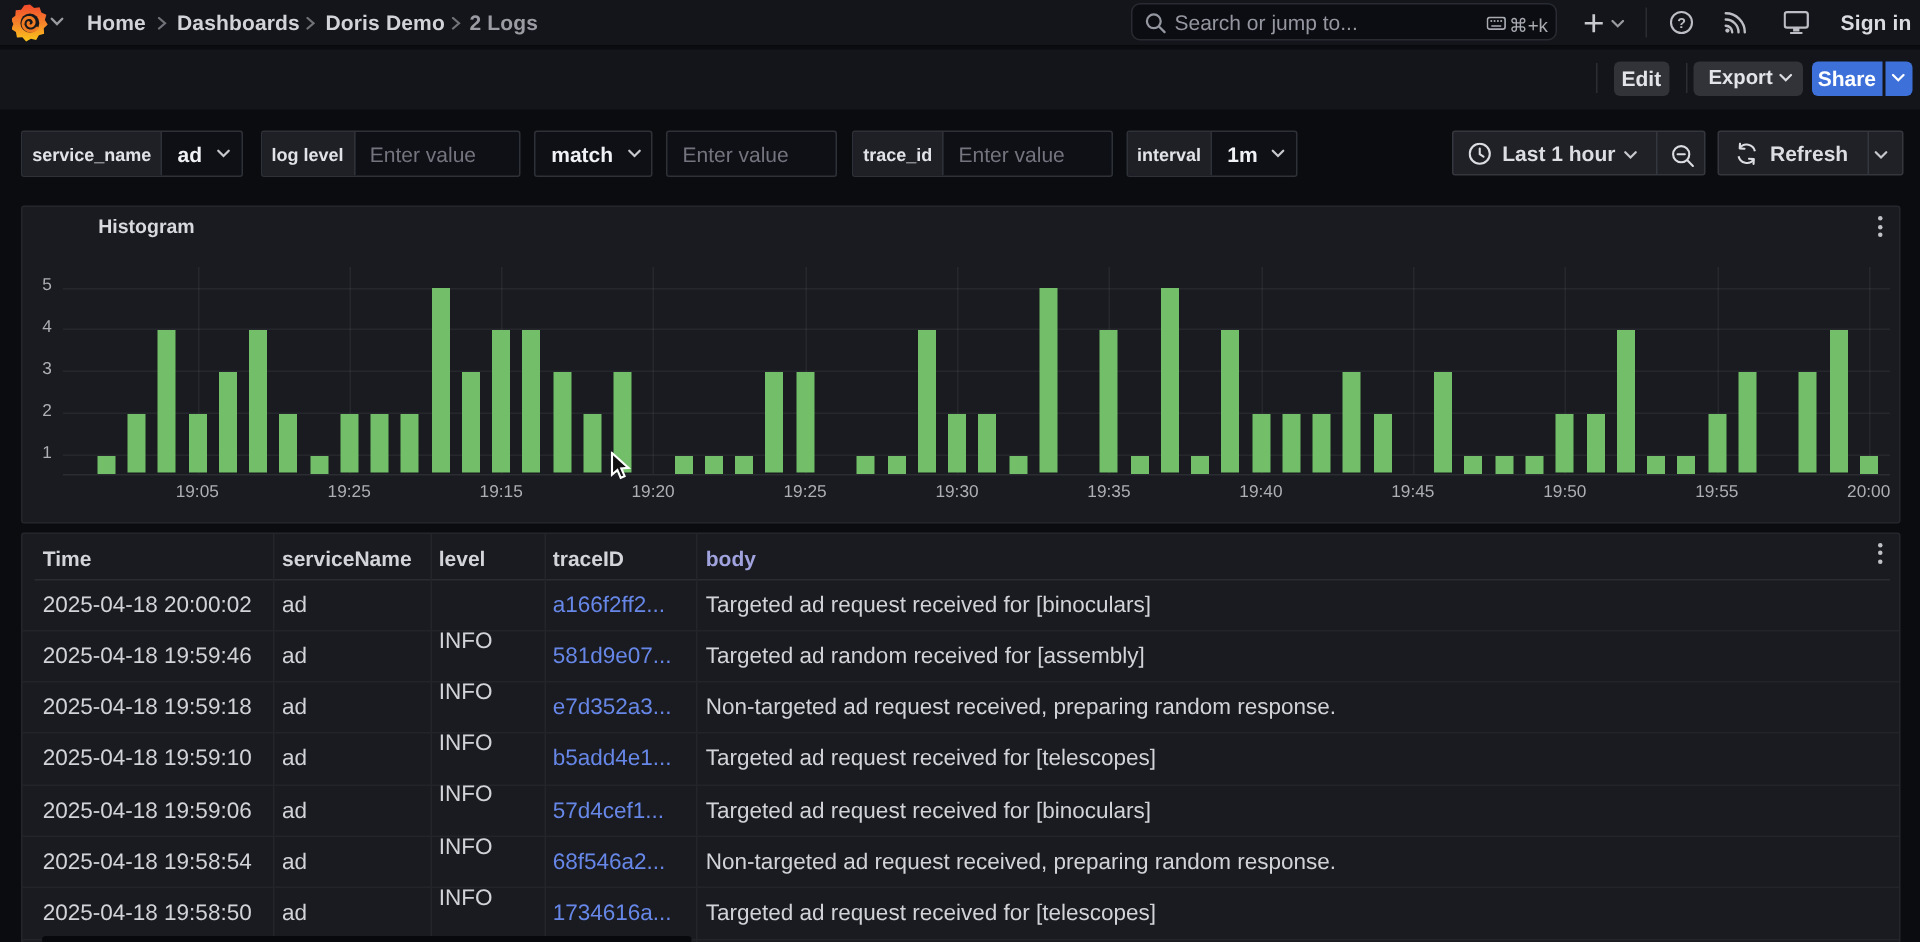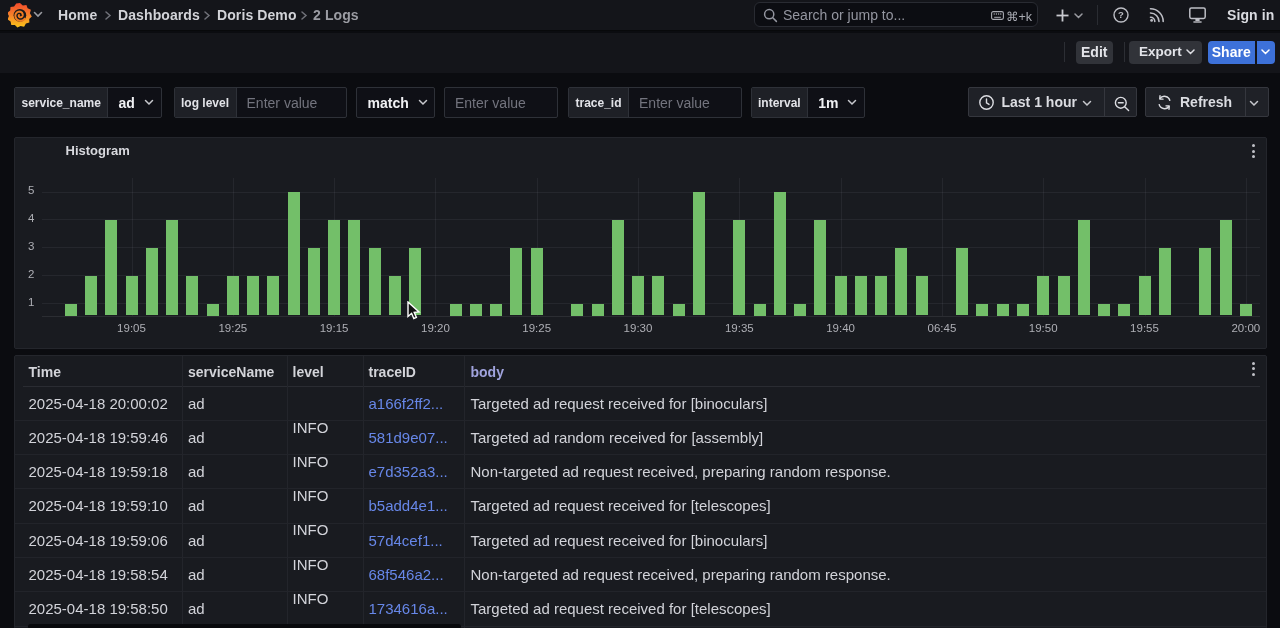--- a/index.html
+++ b/index.html
@@ -250,21 +250,21 @@
 <div class="xlab" style="left:395.9px">19:20</div>
 <div class="vgrid" style="left:522.2px"></div>
 <div class="xlab" style="left:497.2px">19:25</div>
 <div class="vgrid" style="left:623.5px"></div>
 <div class="xlab" style="left:598.5px">19:30</div>
 <div class="vgrid" style="left:724.8px"></div>
 <div class="xlab" style="left:699.8px">19:35</div>
 <div class="vgrid" style="left:826.1px"></div>
 <div class="xlab" style="left:801.1px">19:40</div>
 <div class="vgrid" style="left:927.4px"></div>
-<div class="xlab" style="left:902.4px">06:45</div>
+<div class="xlab" style="left:902.4px">19:45</div>
 <div class="vgrid" style="left:1028.7px"></div>
 <div class="xlab" style="left:1003.7px">19:50</div>
 <div class="vgrid" style="left:1130.0px"></div>
 <div class="xlab" style="left:1105.0px">19:55</div>
 <div class="vgrid" style="left:1231.3px"></div>
 <div class="xlab" style="left:1206.3px">20:00</div>
   <div class="axline"></div>
 <div class="bar" style="left:50.2px;top:165.5px;height:12.0px"></div>
 <div class="bar" style="left:70.5px;top:137.6px;height:39.9px"></div>
 <div class="bar" style="left:90.7px;top:81.7px;height:95.8px"></div>

